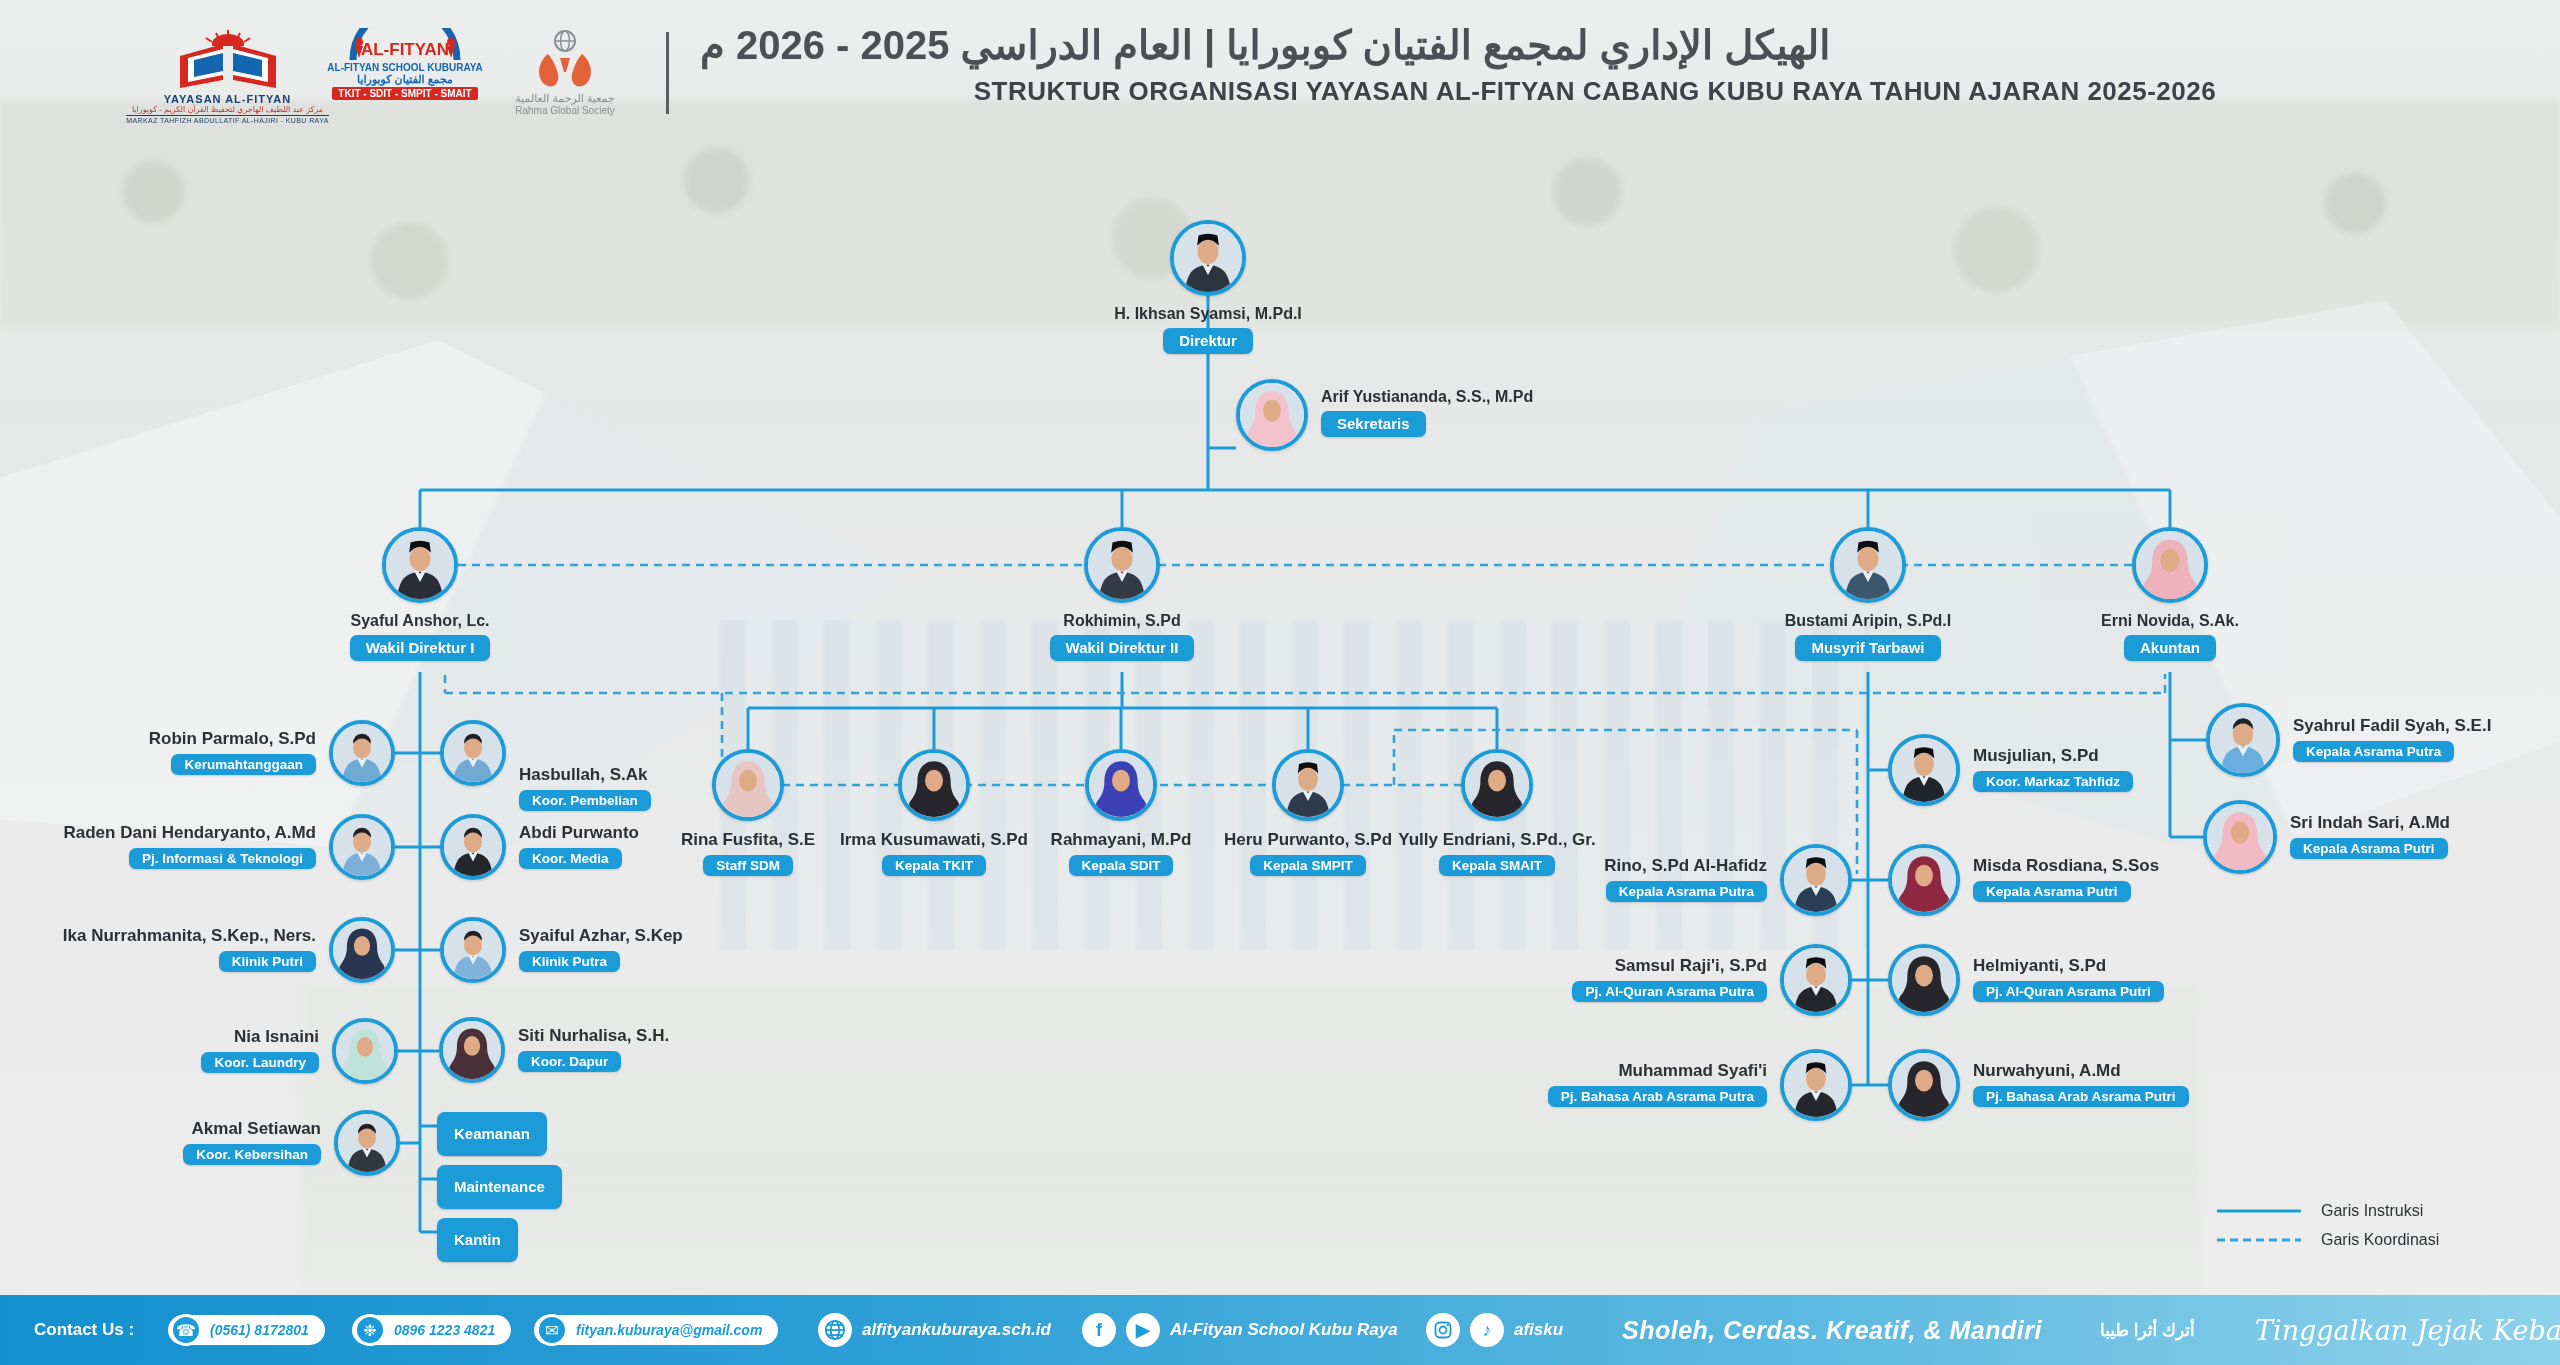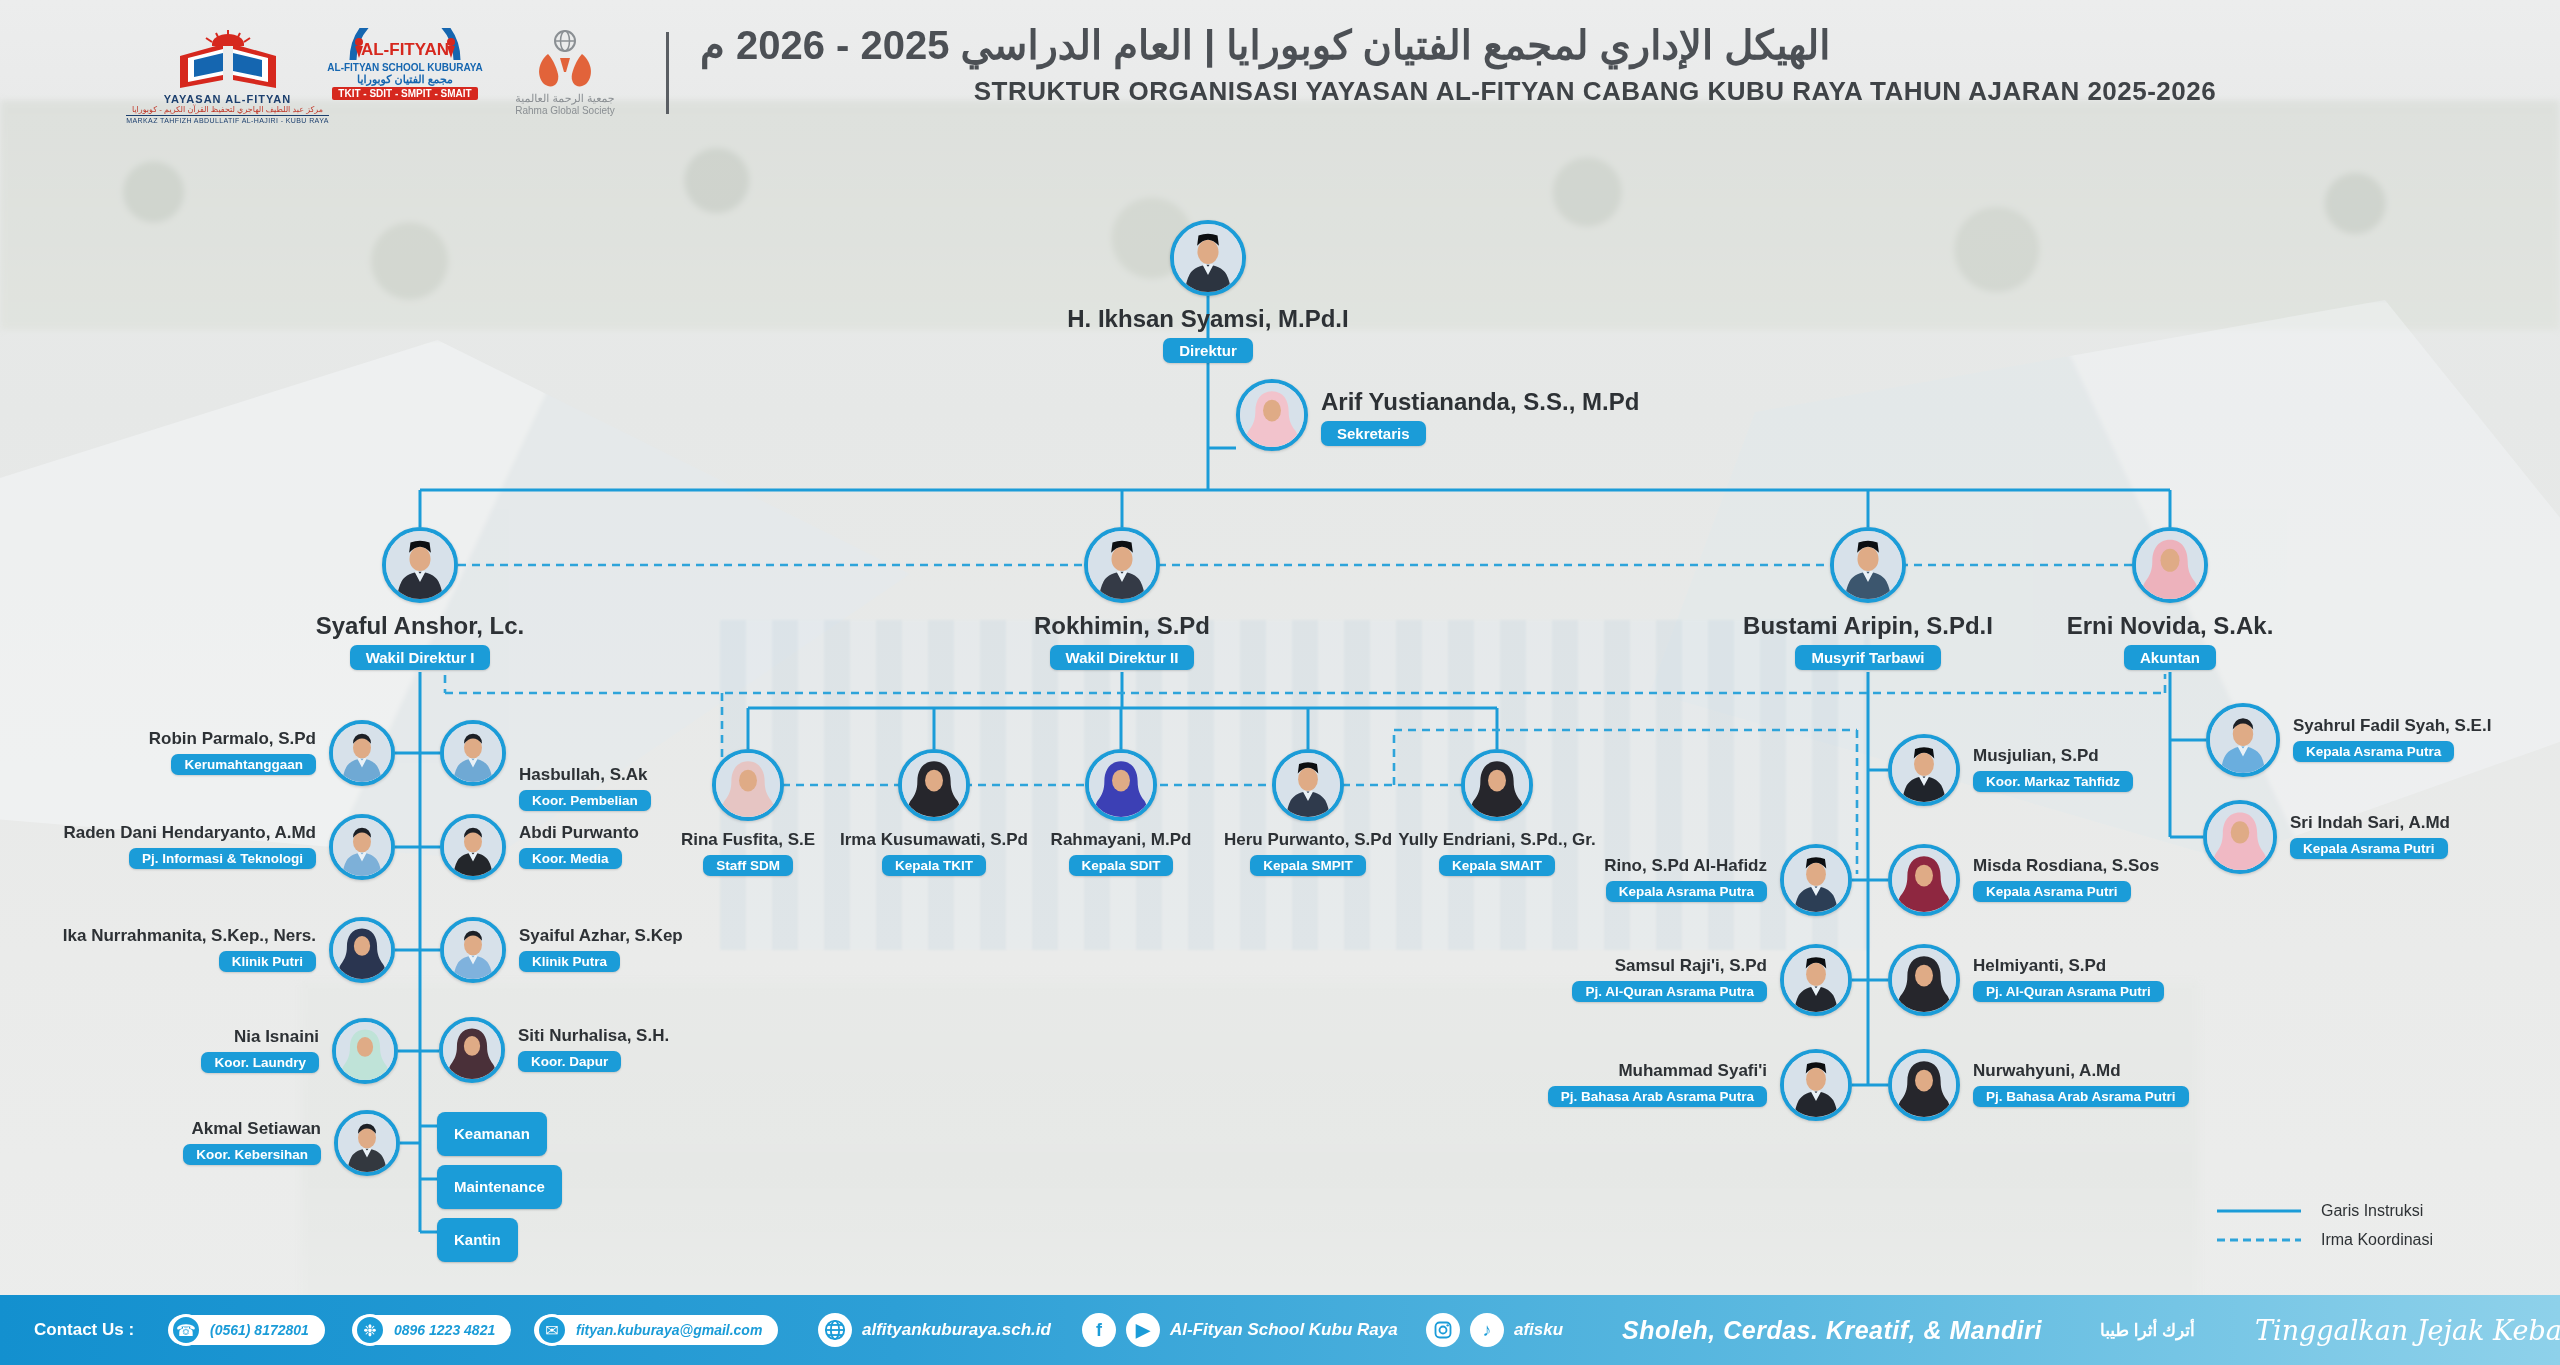--- a/index.html
+++ b/index.html
@@ -40,21 +40,21 @@
   .title-ar{position:absolute;left:700px;width:1790px;top:22px;text-align:left;direction:rtl;
             font-size:40px;font-weight:bold;color:#4c5055;}
   .title-id{position:absolute;left:700px;width:1790px;top:76px;text-align:center;
             font-size:26px;font-weight:bold;color:#3f4347;letter-spacing:.5px;}
   
   #lines{position:absolute;left:0;top:0;}
   .photo{position:absolute;border-radius:50%;border:4px solid #1b9cd8;overflow:hidden;background:#d7e1ea;box-shadow:0 1px 3px rgba(0,0,0,.18);}
   .photo svg{display:block;width:100%;height:100%;}
   .plabel{position:absolute;line-height:1.15;}
   .pname{font-size:17px;font-weight:bold;color:#2d3135;white-space:nowrap;}
-  .plabel.big .pname{font-size:24px;}
+  .plabel.big .pname{font-size:16px;}
   .badge{display:inline-block;background:#1b9cd8;color:#fff;font-size:13.5px;font-weight:bold;
          padding:3px 13px;border-radius:7px;margin-top:5px;white-space:nowrap;box-shadow:0 1px 2px rgba(0,0,0,.15);}
   .plabel.big .badge{font-size:15px;padding:4px 16px;}
   .side-below{text-align:center;}
   .side-left{text-align:right;}
   .side-right{text-align:left;}
   .secbtn{position:absolute;height:28px;line-height:28px;background:#1b9cd8;color:#fff;font-size:15px;
           font-weight:bold;padding:8px 17px;border-radius:8px;box-shadow:0 1px 2px rgba(0,0,0,.2);}
   
   .legend{position:absolute;left:2215px;top:1196px;}
@@ -557,21 +557,21 @@
     <div class="legend-row">
       <svg width="88" height="6">
           <line x1="2" y1="3" x2="86" y2="3" stroke="#1b9cd8" stroke-width="3"></line>
         </svg>
       <span>Garis Instruksi</span>
     </div>
     <div class="legend-row">
       <svg width="88" height="6">
           <line x1="2" y1="3" x2="86" y2="3" stroke="#2ea4da" stroke-width="3" stroke-dasharray="8 5"></line>
         </svg>
-      <span>Irma Koordinasi</span>
+      <span>Garis Koordinasi</span>
     </div>
   </div>
 
   <div class="footer">
     <span class="fitem contact-label" style="left:34px;">Contact Us :</span>
 
     <span class="fitem" style="left:168px;">
       <span class="fpill">
         <span class="picon">☎</span>
         <span class="ptext">(0561) 8172801</span>

